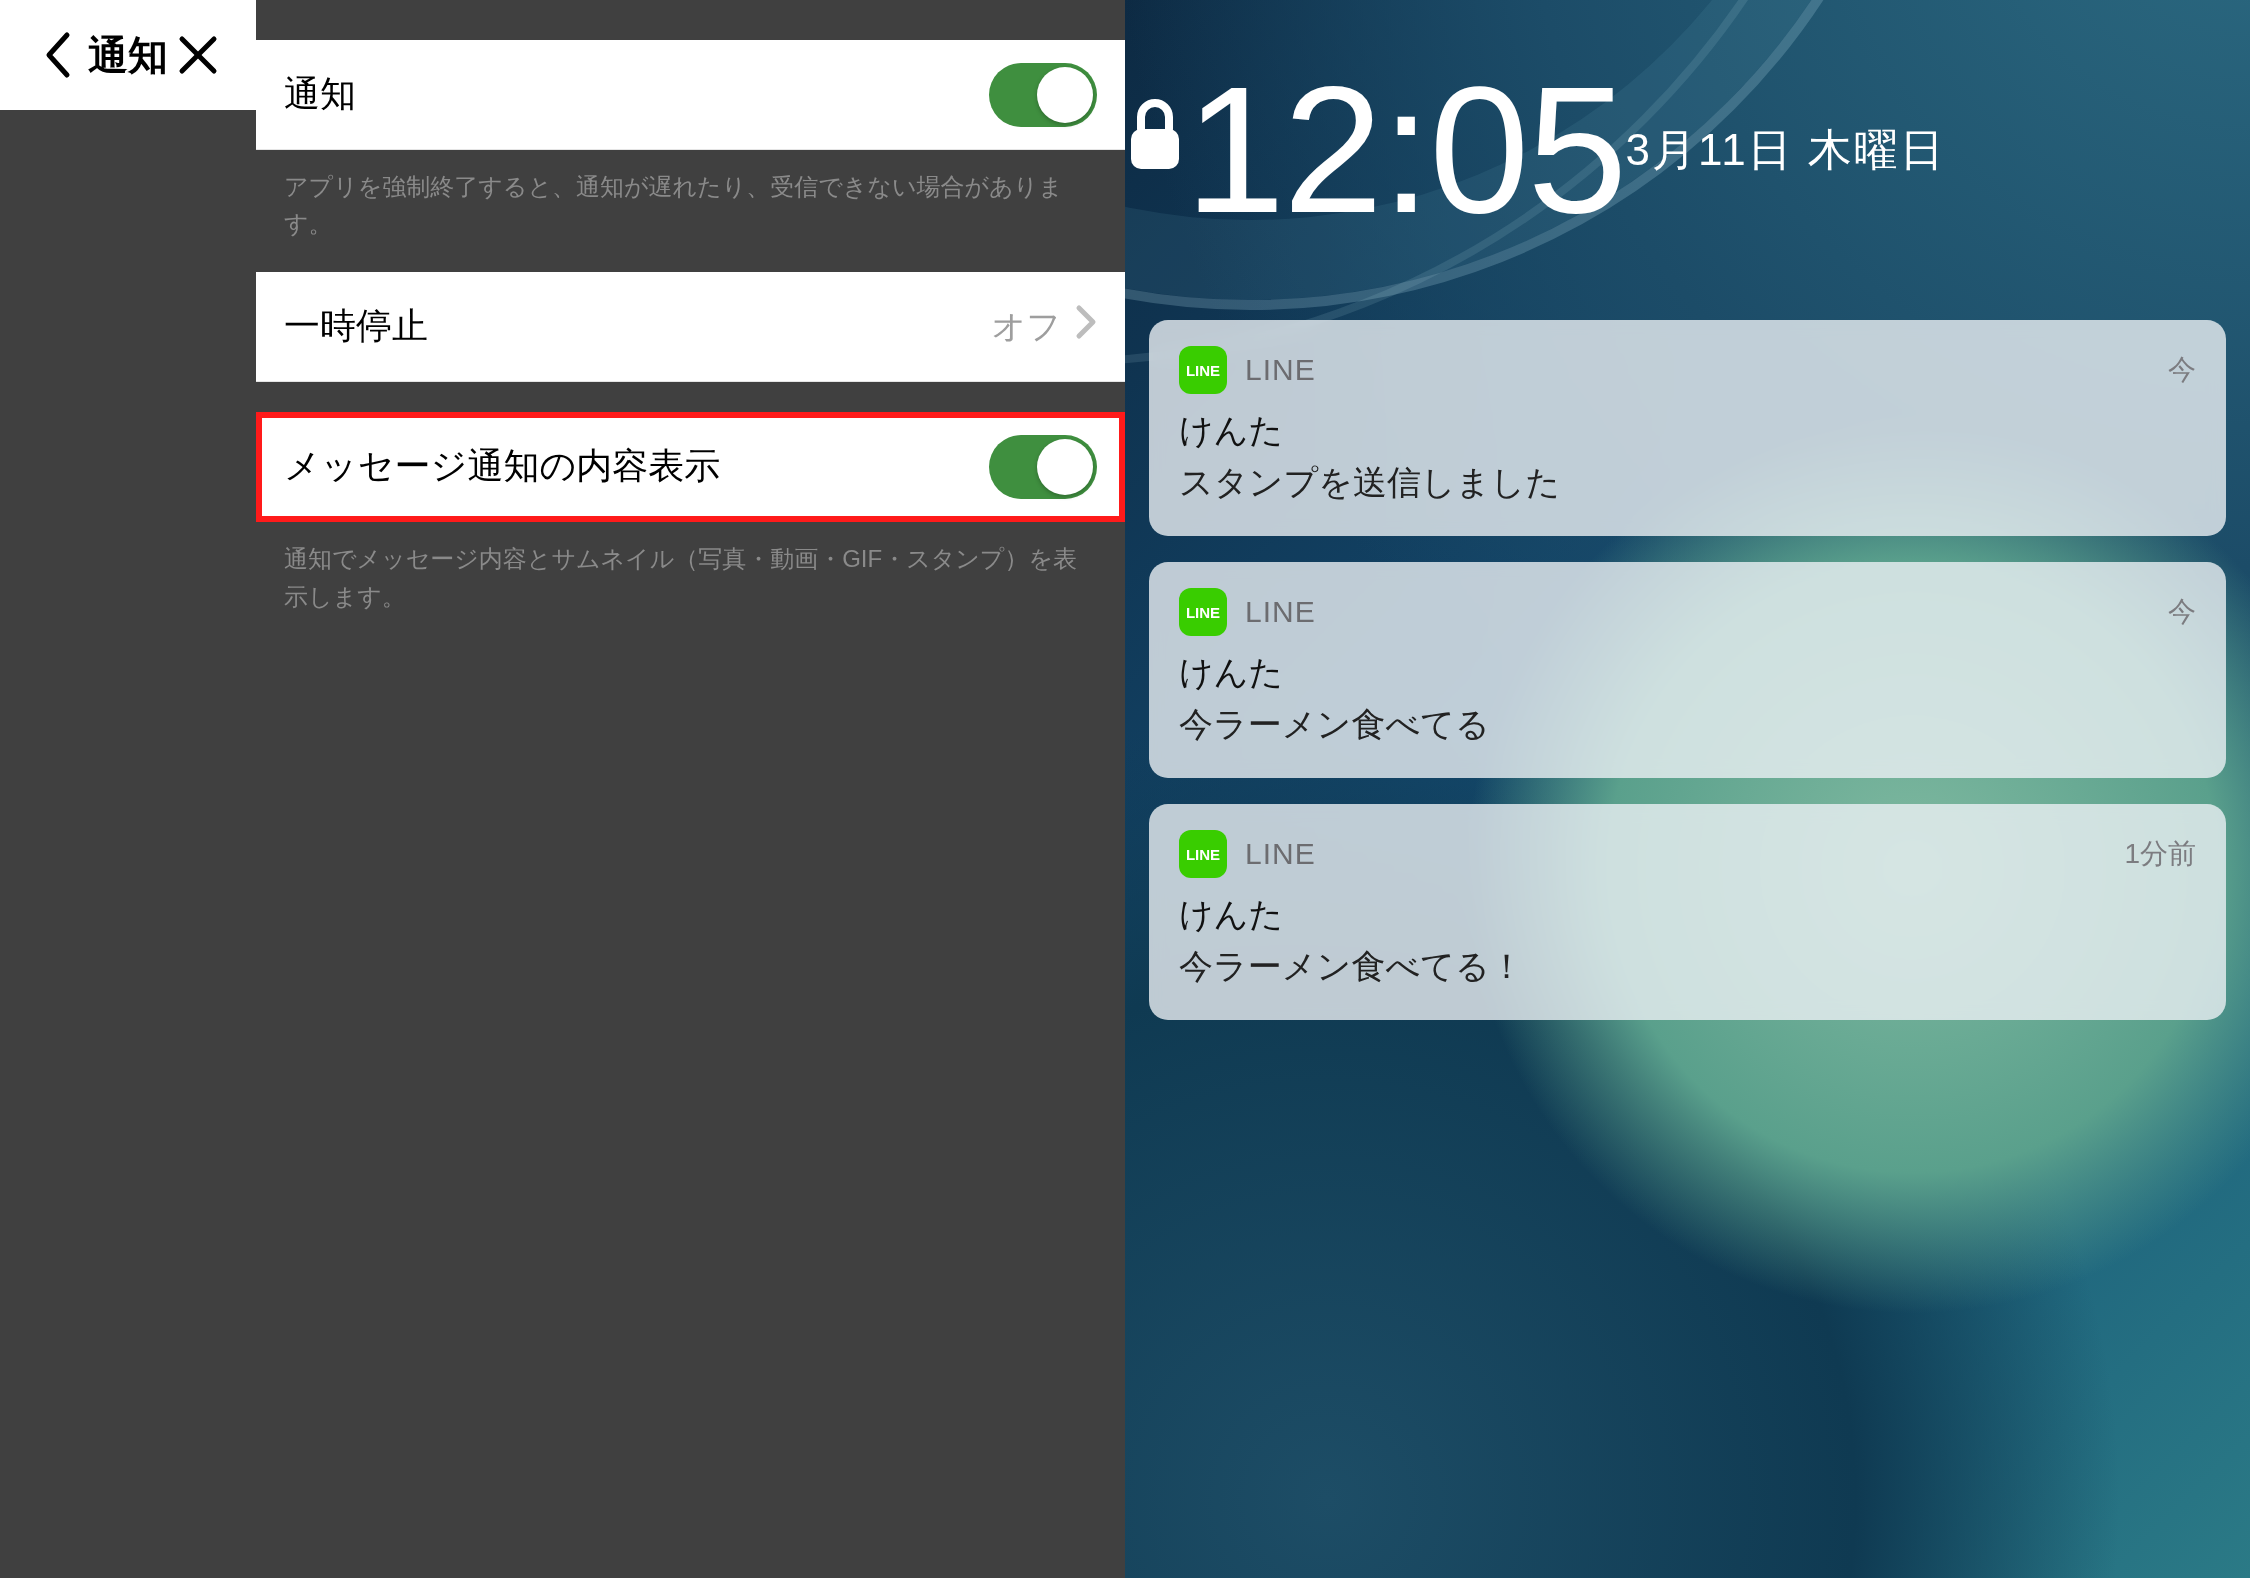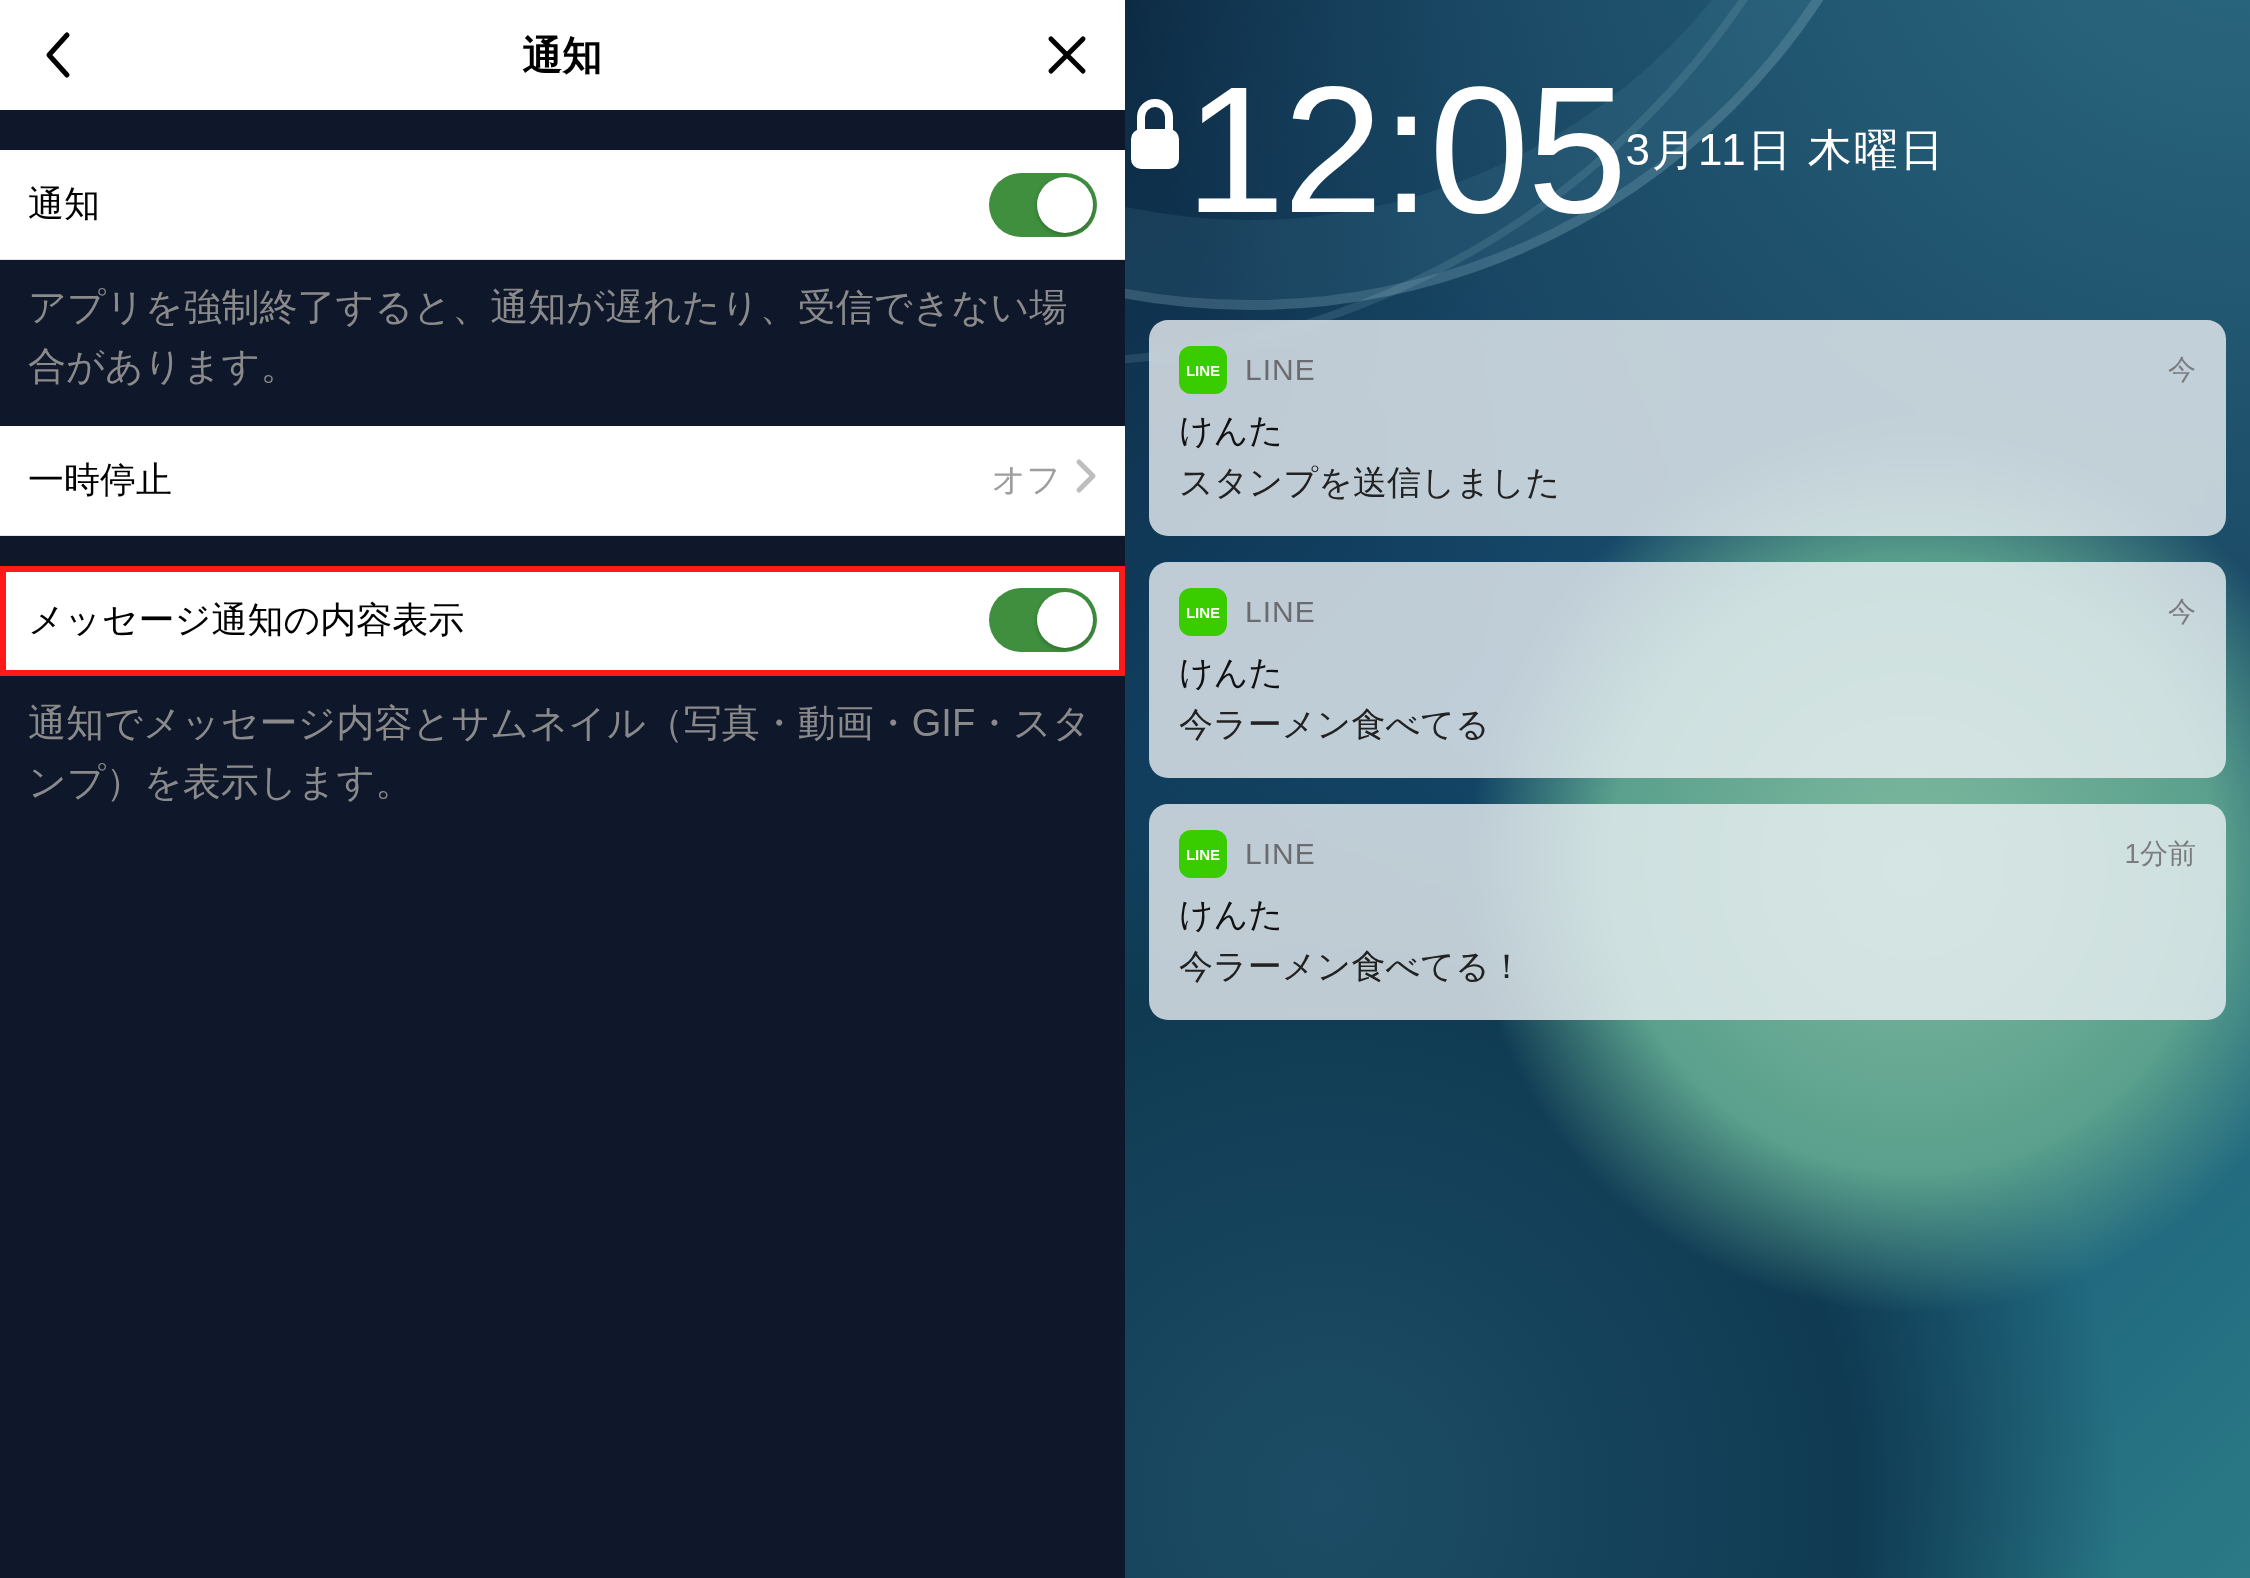--- a/index.html
+++ b/index.html
@@ -9,23 +9,23 @@
     background: #fff;
     display: flex;
     width: 2250px;
     height: 1578px;
     overflow: hidden;
   }
   
   .left {
     width: 1125px;
     height: 100%;
-    background: #0f172a;
-    display: flex;
-    flex-direction: column;
+    background: #404040;
+    display: flex;
+    flex-direction: row;
   }
   .nav {
     background: #fff;
     height: 110px;
     display: flex;
     align-items: center;
     justify-content: space-between;
     padding: 0 28px;
   }
   .nav .title {
@@ -56,21 +56,21 @@
   .row:last-child { border-bottom: none; }
   .row .label { flex: 1; }
   .row .value {
     color: #9e9e9e;
     font-size: 34px;
     margin-right: 14px;
   }
   .row .chev { color: #bdbdbd; }
   .helper {
     padding: 18px 28px 30px;
-    font-size: 38px;
+    font-size: 24px;
     line-height: 1.55;
     color: #8a8a8a;
   }
   .gap { height: 30px; }
   
   .toggle {
     width: 108px; height: 64px; border-radius: 40px;
     position: relative;
     background: #b0b0b0;
   }

